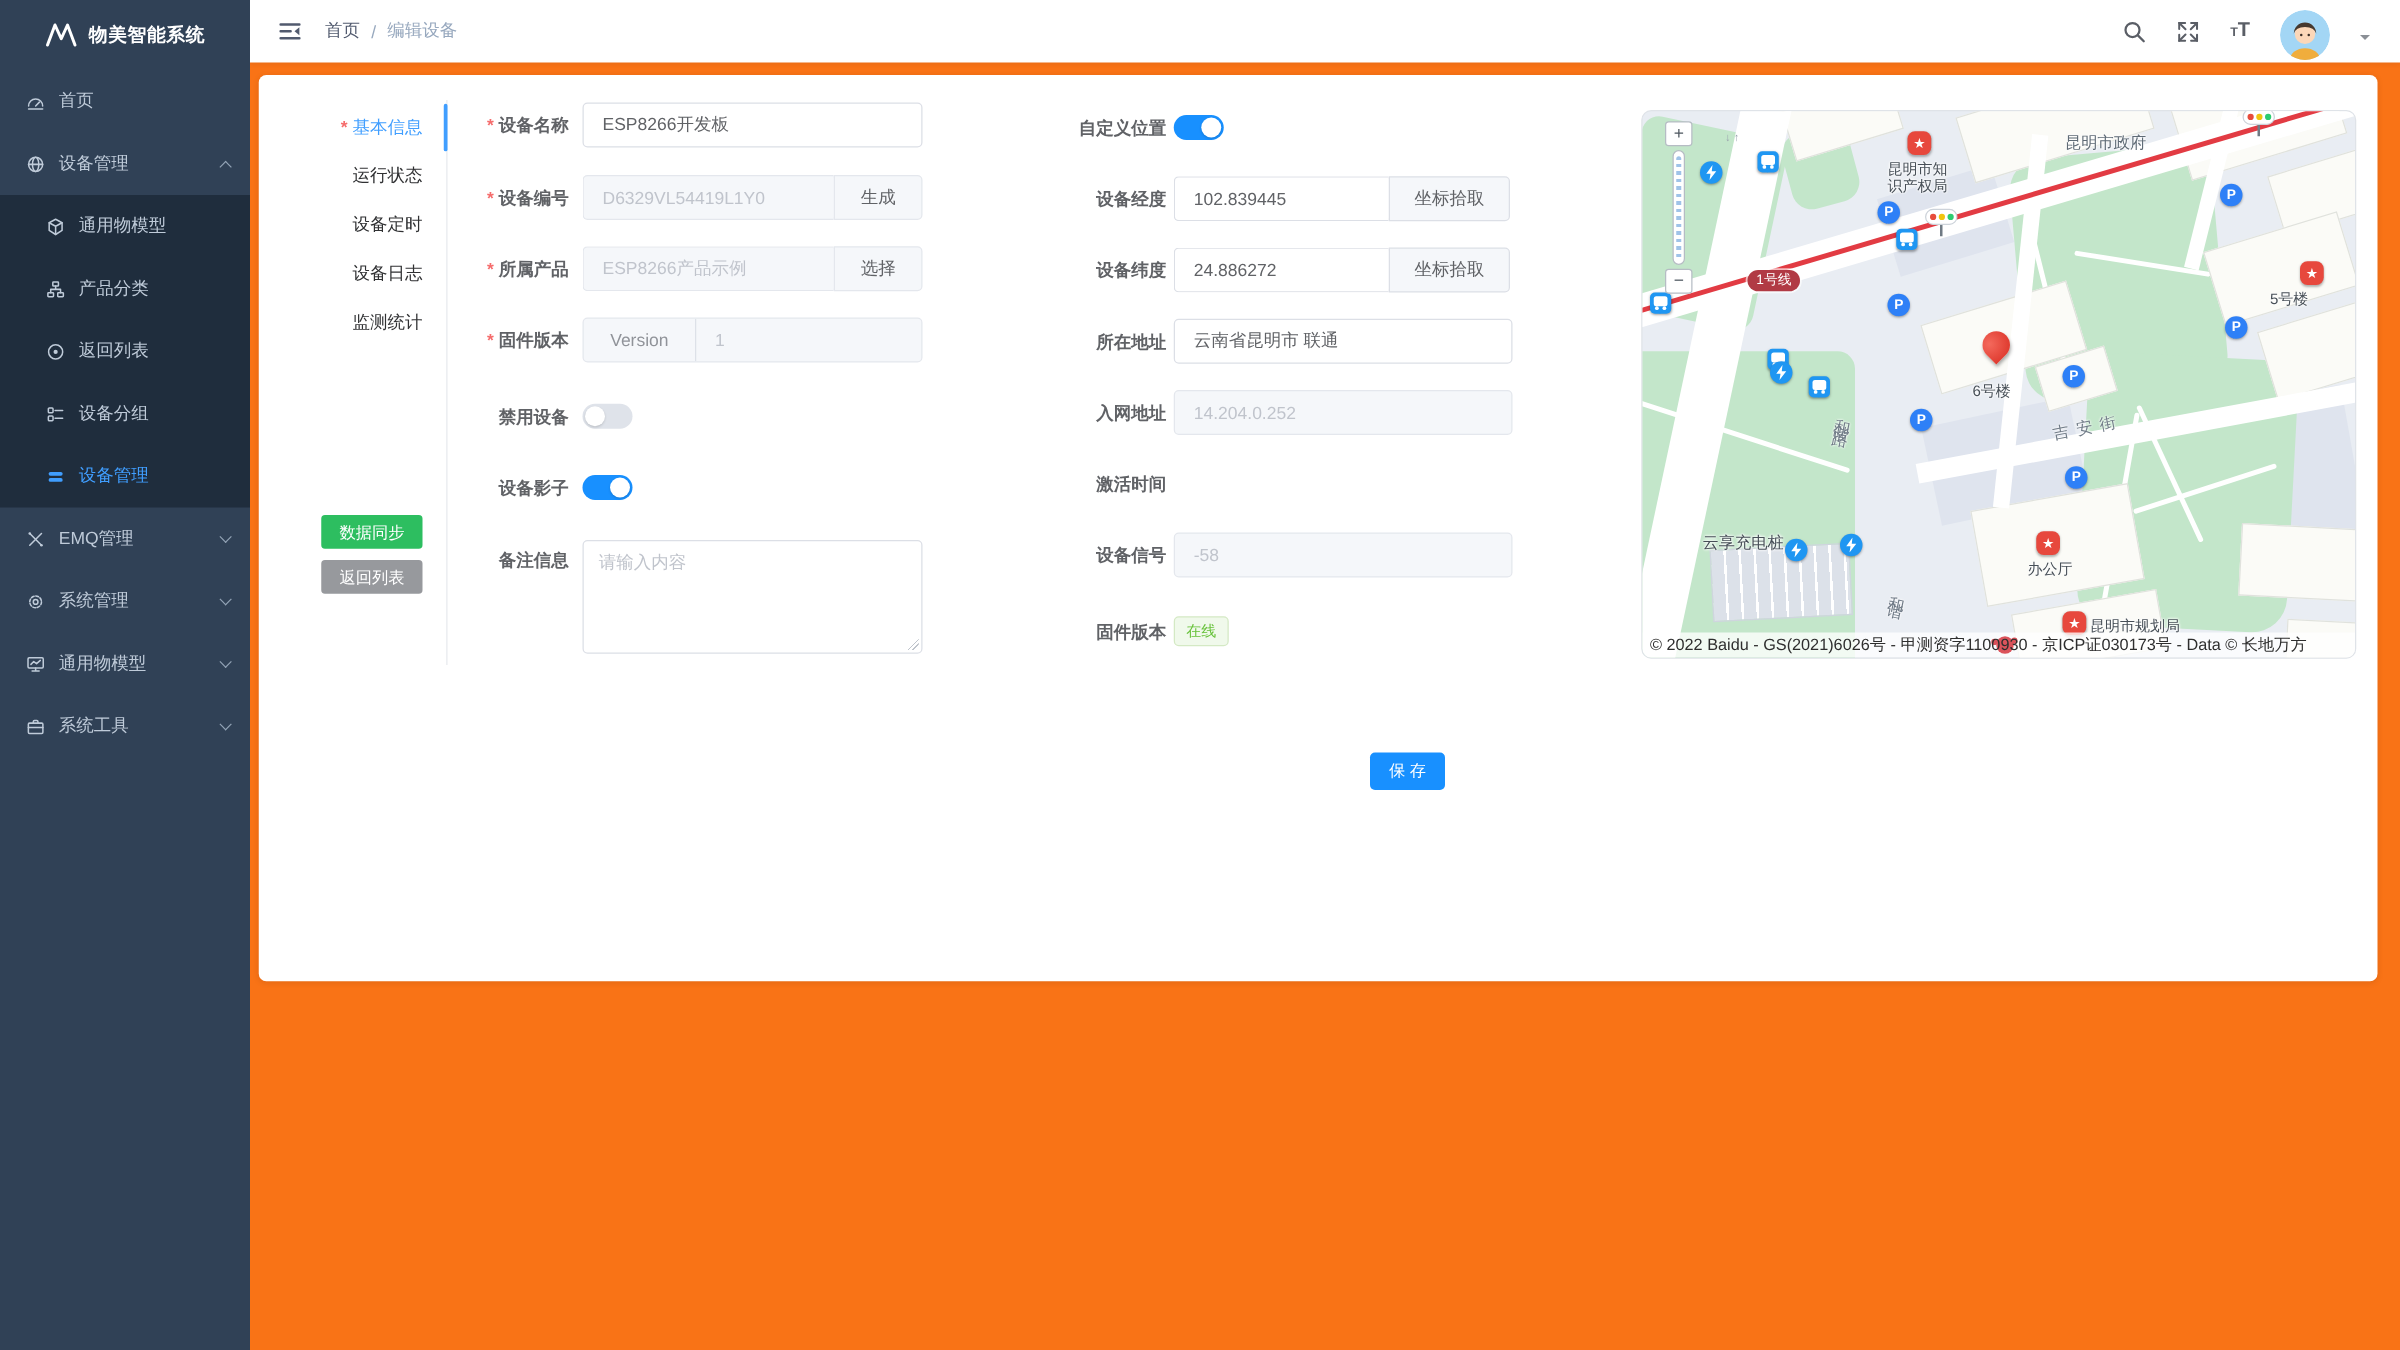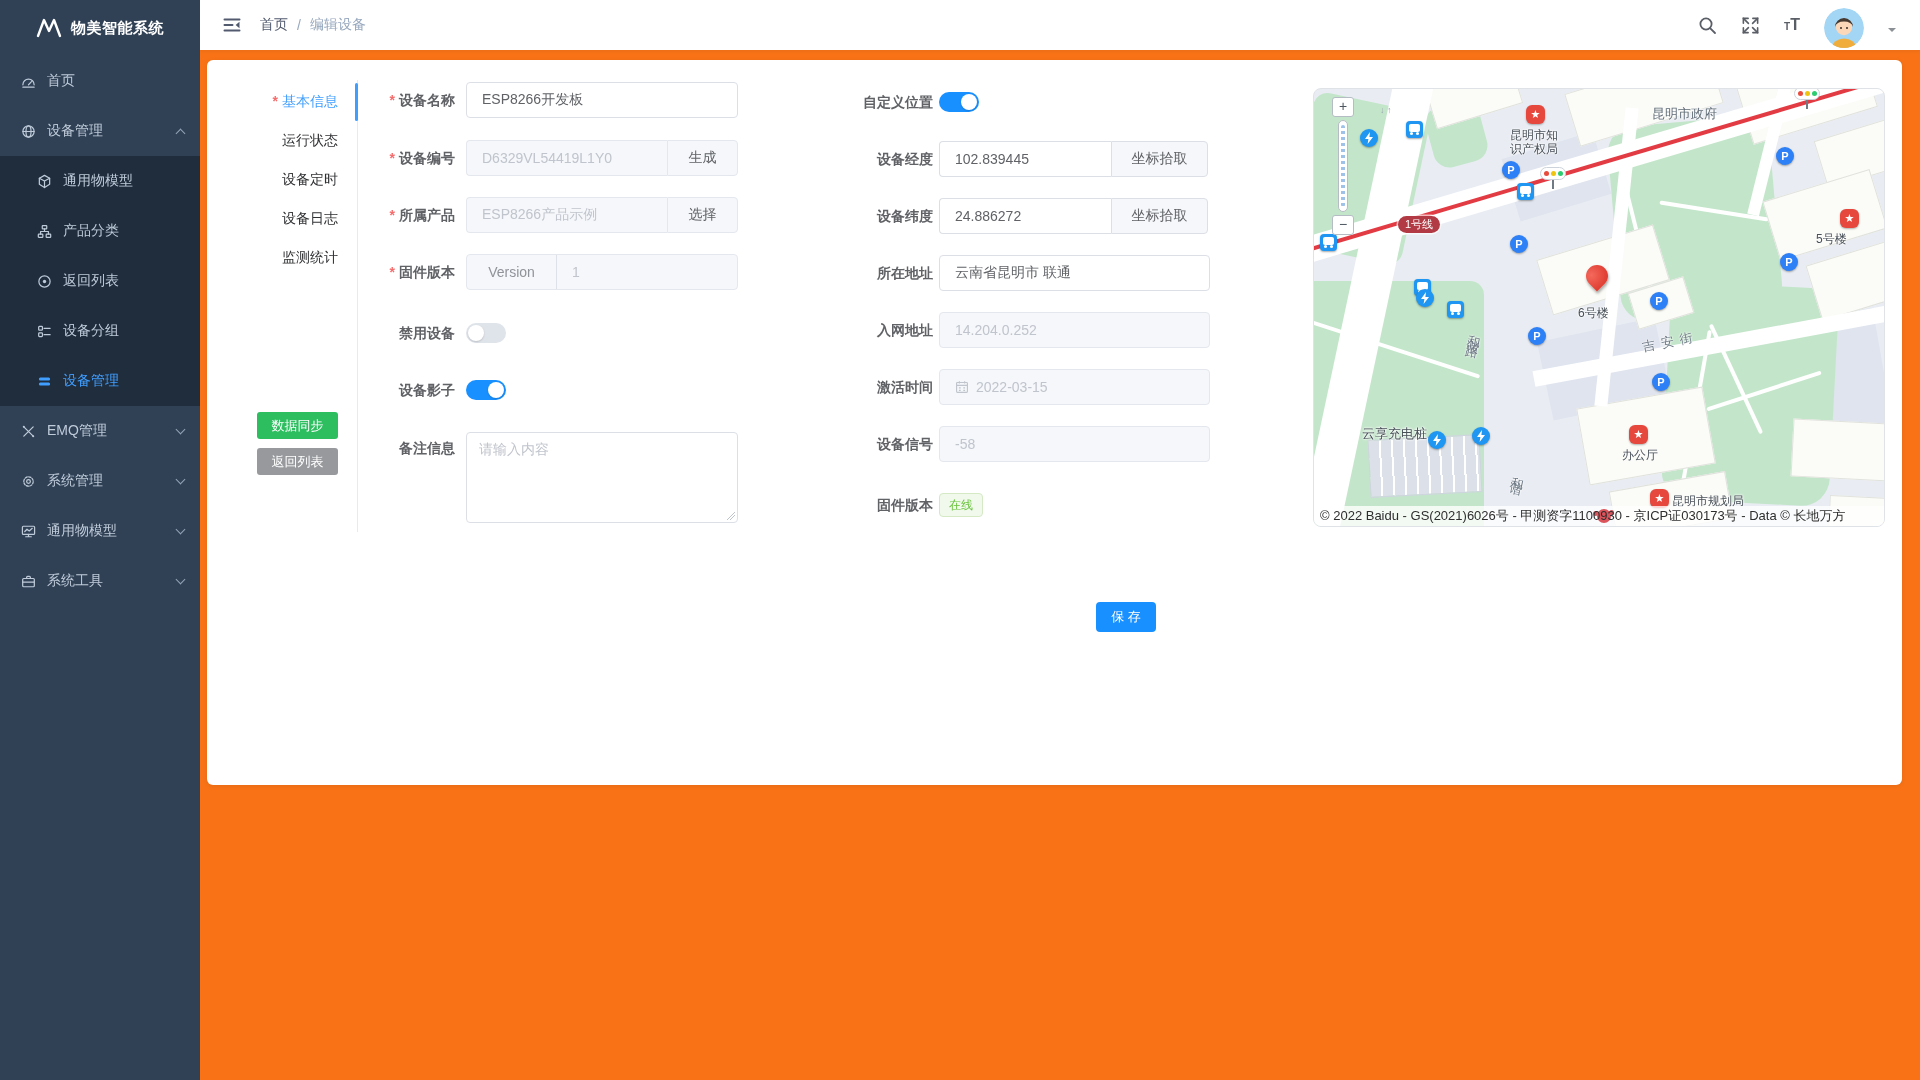--- a/index.html
+++ b/index.html
@@ -344,27 +344,20 @@
 
     <div class="flabel" style="left:596px;top:203px;width:130px">所在地址</div>
     <input class="input" style="position: absolute; left: 732px; top: 195px; width: 271px;" value="云南省昆明市 联通">
 
     <div class="flabel" style="left:596px;top:260px;width:130px">入网地址</div>
     <div class="dinput" style="left:732px;top:252px;width:271px">
         <span>14.204.0.252</span>
       </div>
 
     <div class="flabel" style="left:596px;top:317px;width:130px">激活时间</div>
-    <div class="dinput" style="left:732px;top:309px;width:271px">
-      <svg width="14" height="14" viewBox="0 0 16 16" stroke="#c0c4cc" stroke-width="1.3" fill="none">
-          <rect x="1.8" y="2.8" width="12.4" height="11.4" rx="1"></rect>
-          <path d="M1.8 6.2 H14.2 M5 1.4 V4 M11 1.4 V4 M4.5 9 h2 M9.5 9 h2 M4.5 11.8 h2 M9.5 11.8 h2"></path>
-        </svg>
-      <span>2022-03-15</span>
-    </div>
 
     <div class="flabel" style="left:596px;top:374px;width:130px">设备信号</div>
     <div class="dinput" style="left:732px;top:366px;width:271px">
         <span>-58</span>
       </div>
 
     <div class="flabel" style="left:596px;top:435px;width:130px">固件版本</div>
     <span class="tag">在线</span>
 
     <button class="save">保 存</button>

